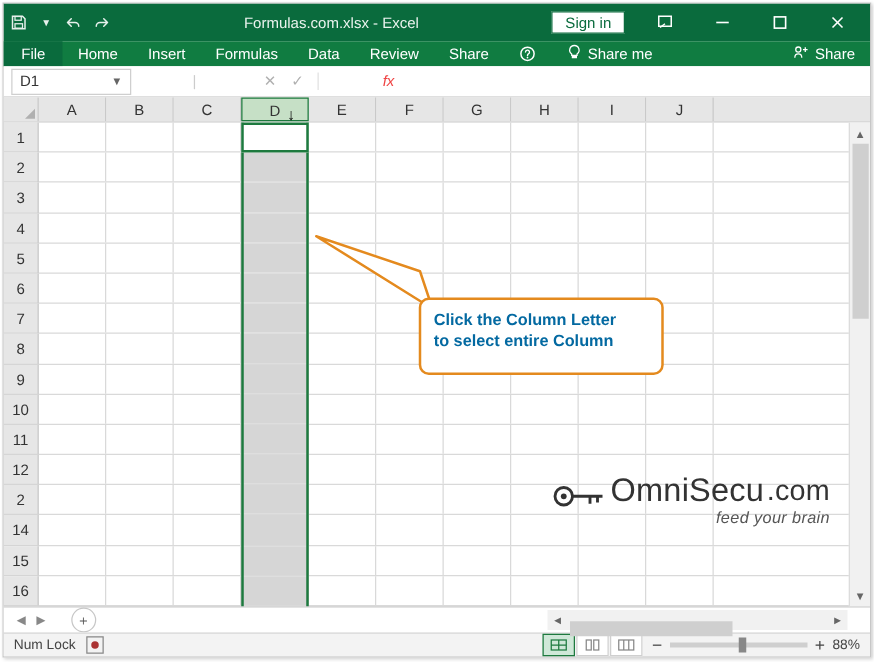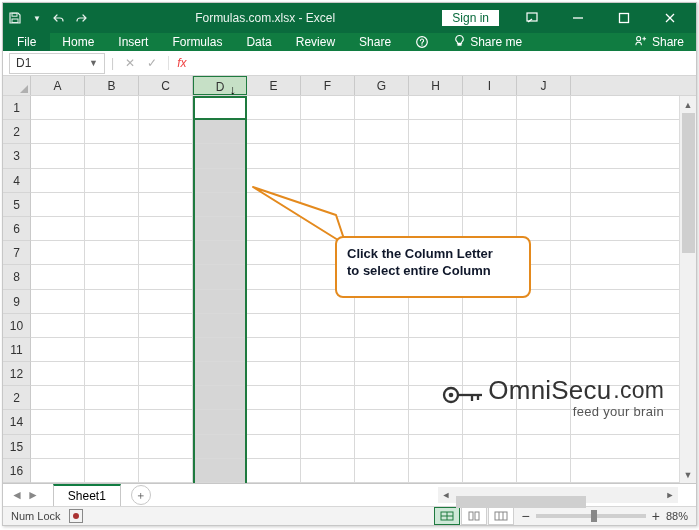--- a/index.html
+++ b/index.html
@@ -72,20 +72,21 @@
   }
   .ribbon .spacer { flex: 1; }
   .ribbon .tellme { display:flex; align-items:center; gap:4px; }
   
   .formula-row {
     height: 25px;
     border-bottom: 1px solid #d5d5d5;
     display: flex;
     align-items: center;
     background: #fff;
+    gap: 43px;
   }
   .namebox {
     width: 96px;
     height: 21px;
     margin: 2px 6px 2px 6px;
     border: 1px solid #cfcfcf;
     display: flex; align-items: center;
     padding: 0 6px;
     font-size: 12px;
     justify-content: space-between;
@@ -245,21 +246,21 @@
   .zoom .slider .knob{position:absolute;left:50%;top:-4px;width:6px;height:12px;background:#888;}
   
   .callout{
     position:absolute;
     left:332px; top:160px;
     width:196px; height:62px;
     border:2px solid #e48a1e;
     border-radius:8px;
     background:#fff;
     padding:8px 10px;
-    color:#0f172a;
+    color:#0369a1;
     font-size:13px;
     font-weight:600;
     line-height:1.3;
     box-shadow:0 0 0 rgba(0,0,0,0);
   }
   .callout-tail{
     position:absolute;
     left:248px; top:107px;
     width:120px;height:70px;
     pointer-events:none;
@@ -277,21 +278,21 @@
     font-size:26px;
     font-weight:400;
     letter-spacing:0.2px;
     display:flex; align-items:center; gap:2px;
   }
   .wm-main .o{font-weight:400;}
   .wm-key{
     width:44px;height:22px;display:inline-block;position:relative;top:2px;
   }
   .wm-sub{
-    font-size:13px; color:#555; letter-spacing:0.3px; margin-top:-2px;
+    font-size:13px; font-style:italic; color:#555; letter-spacing:0.3px; margin-top:-2px;
   }
 </style>
 </head>
 <body>
 
 <div class="window">
 
   <div class="titlebar">
     <div class="tb-left">
       <span class="tb-icon">
@@ -652,21 +653,20 @@
       </div>
       <div class="wm-sub">feed your brain</div>
     </div>
   </div>
 
   <div class="tabrow">
     <div class="nav">
       <span>◄</span>
       <span>►</span>
     </div>
-    <div class="sheet-tab">Sheet1</div>
     <div class="addsheet">＋</div>
     <div class="spacer"></div>
     <div class="hscroll">
       <div class="arrow">◄</div>
       <div class="track">
           <div class="thumb"></div>
         </div>
       <div class="arrow">►</div>
     </div>
   </div>

